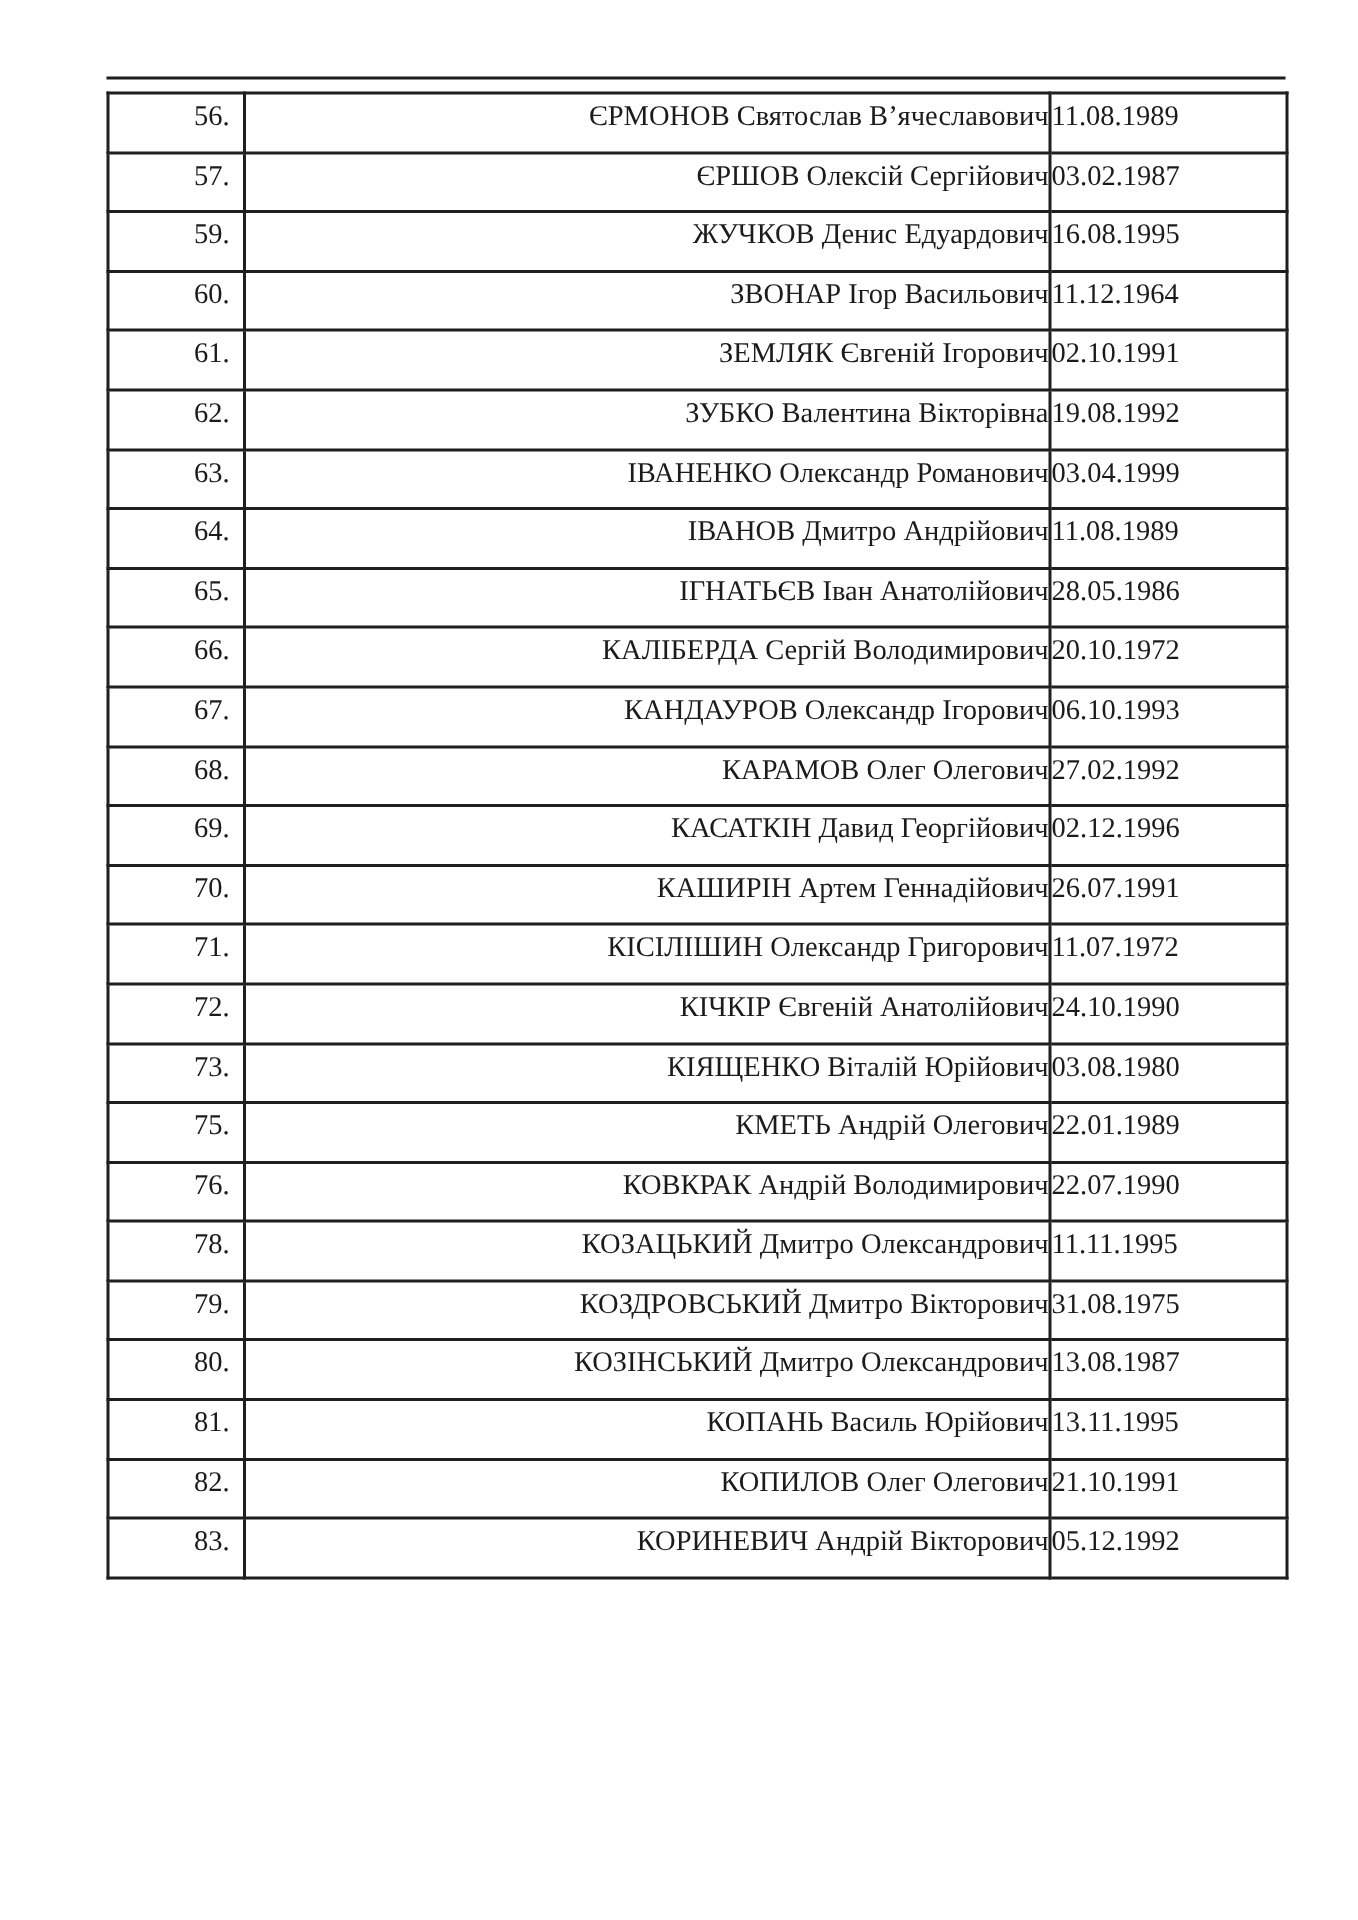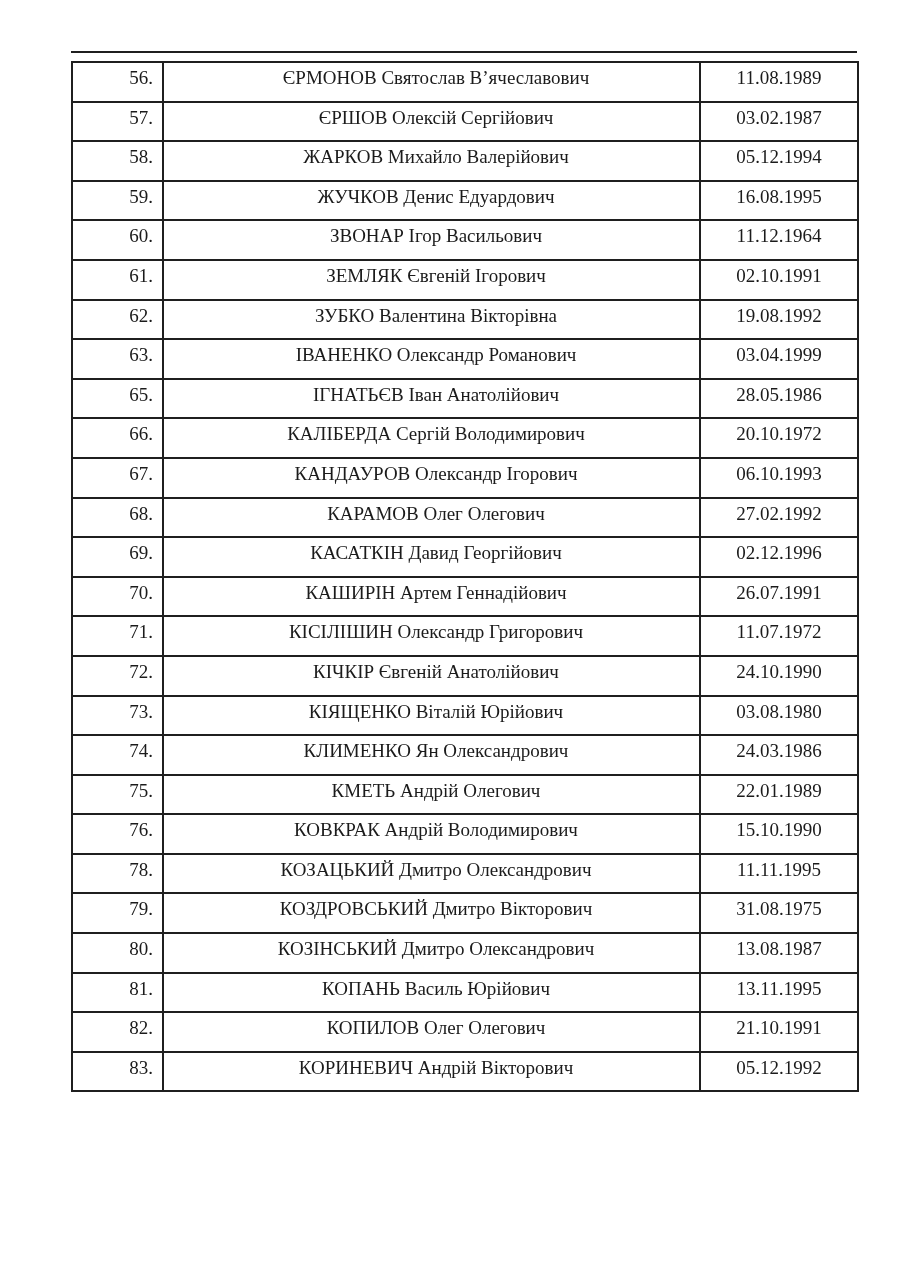--- a/index.html
+++ b/index.html
@@ -41,22 +41,22 @@
     border: 2px solid var(--border-color);
     vertical-align: top;
     font-size: 19px;
     line-height: 1.2;
     padding-top: 4px;
     height: 39.6px;
     white-space: nowrap;
     overflow: hidden;
   }
   td.col-num  { width: 91px;  text-align: right;  padding-right: 9px; }
-  td.col-name { width: 537px; text-align: center;   padding-left: 9px;  }
-  td.col-dob  { width: 158px; text-align: center; }
+  td.col-name { width: 537px; text-align: right;   padding-left: 9px;  }
+  td.col-dob  { width: 158px; }
 </style>
 </head>
 <body>
 
 <div class="page">
   <div class="continuation-line"></div>
   <table class="personnel">
     <colgroup>
       <col style="width:91px">
       <col style="width:537px">
@@ -65,25 +65,20 @@
     <tbody id="rows">
         <tr>
           <td class="col-num">56.</td>
           <td class="col-name">ЄРМОНОВ Святослав В’ячеславович</td>
           <td class="col-dob">11.08.1989</td>
         </tr>
         <tr>
           <td class="col-num">57.</td>
           <td class="col-name">ЄРШОВ Олексій Сергійович</td>
           <td class="col-dob">03.02.1987</td>
-        </tr>
-        <tr>
-          <td class="col-num">58.</td>
-          <td class="col-name">ЖАРКОВ Михайло Валерійович</td>
-          <td class="col-dob">05.12.1994</td>
         </tr>
         <tr>
           <td class="col-num">59.</td>
           <td class="col-name">ЖУЧКОВ Денис Едуардович</td>
           <td class="col-dob">16.08.1995</td>
         </tr>
         <tr>
           <td class="col-num">60.</td>
           <td class="col-name">ЗВОНАР Ігор Васильович</td>
           <td class="col-dob">11.12.1964</td>
@@ -95,20 +90,25 @@
         </tr>
         <tr>
           <td class="col-num">62.</td>
           <td class="col-name">ЗУБКО Валентина Вікторівна</td>
           <td class="col-dob">19.08.1992</td>
         </tr>
         <tr>
           <td class="col-num">63.</td>
           <td class="col-name">ІВАНЕНКО Олександр Романович</td>
           <td class="col-dob">03.04.1999</td>
+        </tr>
+        <tr>
+          <td class="col-num">64.</td>
+          <td class="col-name">ІВАНОВ Дмитро Андрійович</td>
+          <td class="col-dob">11.08.1989</td>
         </tr>
         <tr>
           <td class="col-num">65.</td>
           <td class="col-name">ІГНАТЬЄВ Іван Анатолійович</td>
           <td class="col-dob">28.05.1986</td>
         </tr>
         <tr>
           <td class="col-num">66.</td>
           <td class="col-name">КАЛІБЕРДА Сергій Володимирович</td>
           <td class="col-dob">20.10.1972</td>
@@ -142,33 +142,28 @@
           <td class="col-num">72.</td>
           <td class="col-name">КІЧКІР Євгеній Анатолійович</td>
           <td class="col-dob">24.10.1990</td>
         </tr>
         <tr>
           <td class="col-num">73.</td>
           <td class="col-name">КІЯЩЕНКО Віталій Юрійович</td>
           <td class="col-dob">03.08.1980</td>
         </tr>
         <tr>
-          <td class="col-num">74.</td>
-          <td class="col-name">КЛИМЕНКО Ян Олександрович</td>
-          <td class="col-dob">24.03.1986</td>
-        </tr>
-        <tr>
           <td class="col-num">75.</td>
           <td class="col-name">КМЕТЬ Андрій Олегович</td>
           <td class="col-dob">22.01.1989</td>
         </tr>
         <tr>
           <td class="col-num">76.</td>
           <td class="col-name">КОВКРАК Андрій Володимирович</td>
-          <td class="col-dob">15.10.1990</td>
+          <td class="col-dob">22.07.1990</td>
         </tr>
         <tr>
           <td class="col-num">78.</td>
           <td class="col-name">КОЗАЦЬКИЙ Дмитро Олександрович</td>
           <td class="col-dob">11.11.1995</td>
         </tr>
         <tr>
           <td class="col-num">79.</td>
           <td class="col-name">КОЗДРОВСЬКИЙ Дмитро Вікторович</td>
           <td class="col-dob">31.08.1975</td>

